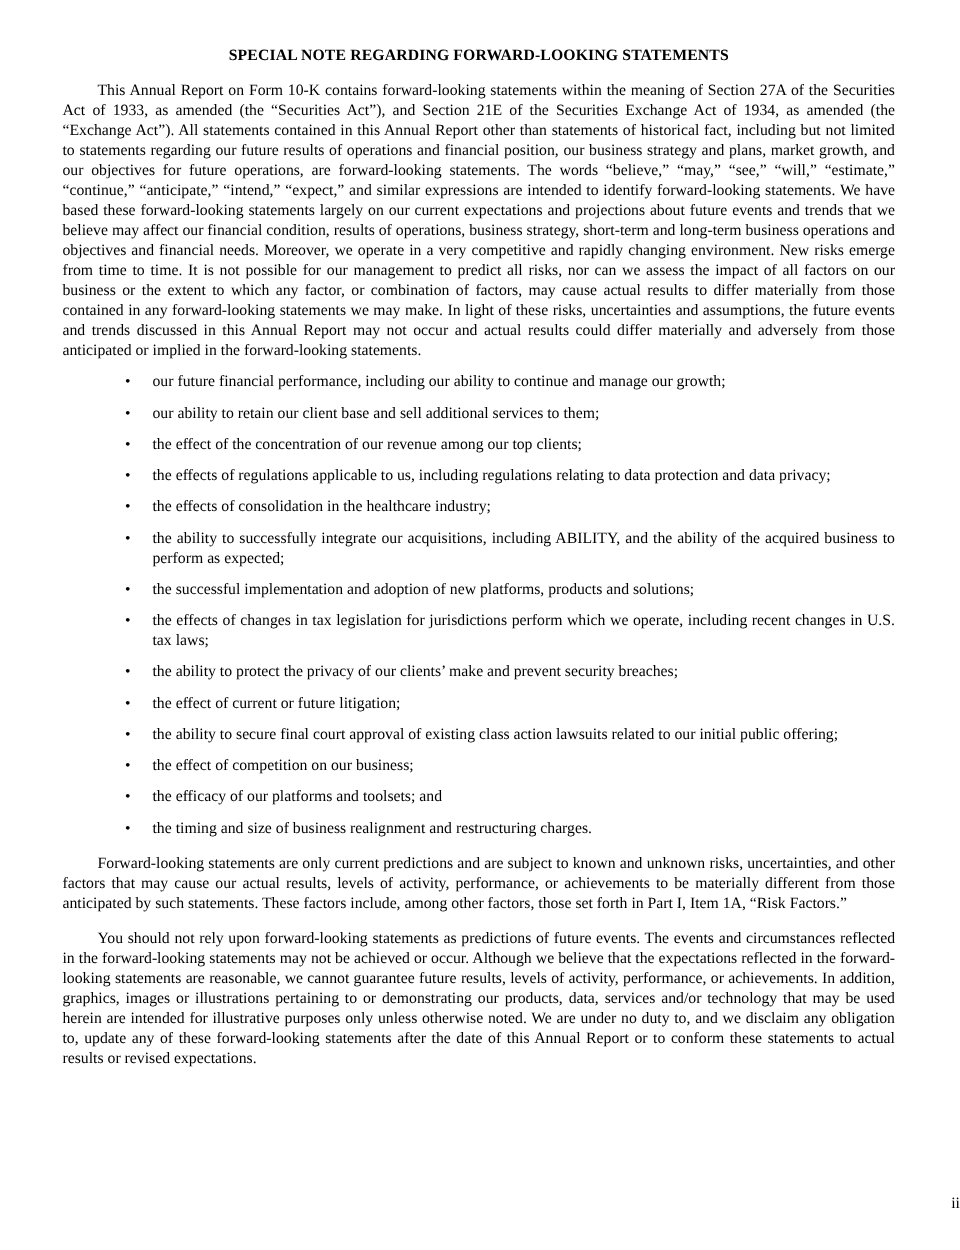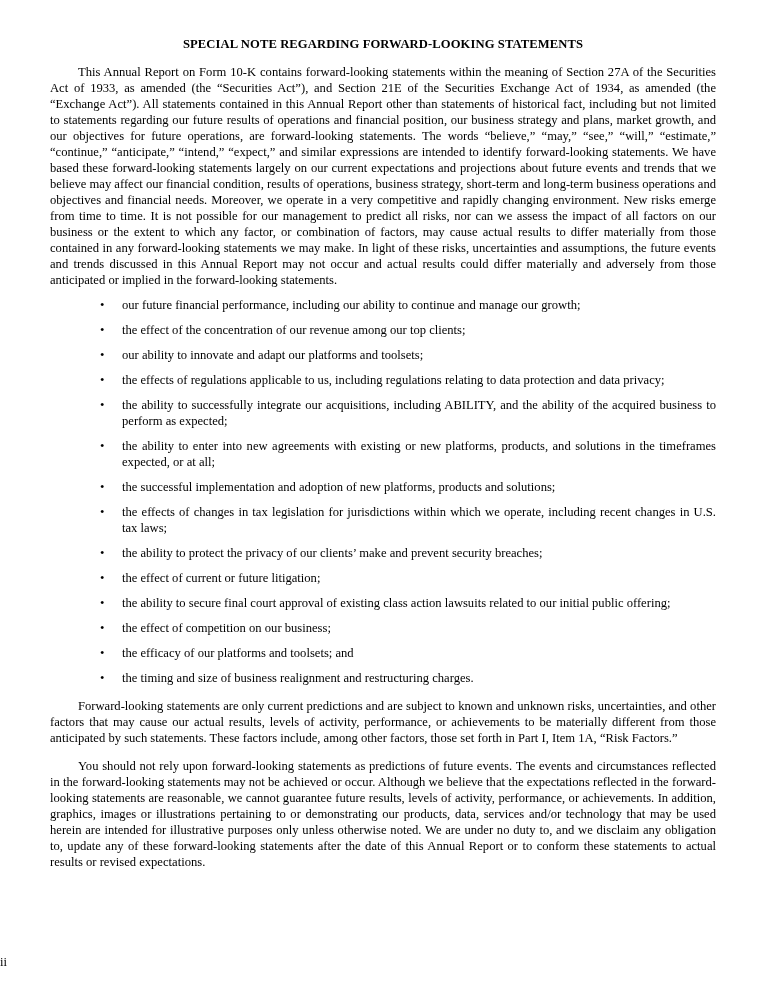--- a/index.html
+++ b/index.html
@@ -46,42 +46,42 @@
     content: "\2022";
     position: absolute;
     left: 0;
     top: 0;
   }
   .footer {
     position: absolute;
     left: 0;
     right: 0;
     bottom: 30px;
-    text-align: left;
+    text-align: right;
   }
 </style>
 </head>
 <body>
 
 <div class="page">
 
   <h1 class="doc-title" style="font-size:12.6px;">SPECIAL NOTE REGARDING FORWARD-LOOKING STATEMENTS</h1>
 
   <p class="para">This Annual Report on Form 10-K contains forward-looking statements within the meaning of Section 27A of the Securities Act of 1933, as amended (the “Securities Act”), and Section 21E of the Securities Exchange Act of 1934, as amended (the “Exchange Act”). All statements contained in this Annual Report other than statements of historical fact, including but not limited to statements regarding our future results of operations and financial position, our business strategy and plans, market growth, and our objectives for future operations, are forward-looking statements. The words “believe,” “may,” “see,” “will,” “estimate,” “continue,” “anticipate,” “intend,” “expect,” and similar expressions are intended to identify forward-looking statements. We have based these forward-looking statements largely on our current expectations and projections about future events and trends that we believe may affect our financial condition, results of operations, business strategy, short-term and long-term business operations and objectives and financial needs. Moreover, we operate in a very competitive and rapidly changing environment. New risks emerge from time to time. It is not possible for our management to predict all risks, nor can we assess the impact of all factors on our business or the extent to which any factor, or combination of factors, may cause actual results to differ materially from those contained in any forward-looking statements we may make. In light of these risks, uncertainties and assumptions, the future events and trends discussed in this Annual Report may not occur and actual results could differ materially and adversely from those anticipated or implied in the forward-looking statements.</p>
 
 
   <ul class="bullets">
     <li>our future financial performance, including our ability to continue and manage our growth;</li>
+    <li>our ability to retain our client base and sell additional services to them;</li>
     <li>the effect of the concentration of our revenue among our top clients;</li>
-    <li>our ability to innovate and adapt our platforms and toolsets;</li>
     <li>the effects of regulations applicable to us, including regulations relating to data protection and data privacy;</li>
+    <li>the effects of consolidation in the healthcare industry;</li>
     <li>the ability to successfully integrate our acquisitions, including ABILITY, and the ability of the acquired business to perform as expected;</li>
-    <li>the ability to enter into new agreements with existing or new platforms, products, and solutions in the timeframes expected, or at all;</li>
     <li>the successful implementation and adoption of new platforms, products and solutions;</li>
-    <li>the effects of changes in tax legislation for jurisdictions within which we operate, including recent changes in U.S. tax laws;</li>
+    <li>the effects of changes in tax legislation for jurisdictions perform which we operate, including recent changes in U.S. tax laws;</li>
     <li>the ability to protect the privacy of our clients’ make and prevent security breaches;</li>
     <li>the effect of current or future litigation;</li>
     <li>the ability to secure final court approval of existing class action lawsuits related to our initial public offering;</li>
     <li>the effect of competition on our business;</li>
     <li>the efficacy of our platforms and toolsets; and</li>
     <li>the timing and size of business realignment and restructuring charges.</li>
   </ul>
 
   <p class="para">Forward-looking statements are only current predictions and are subject to known and unknown risks, uncertainties, and other factors that may cause our actual results, levels of activity, performance, or achievements to be materially different from those anticipated by such statements. These factors include, among other factors, those set forth in Part I, Item 1A, “Risk Factors.”</p>
 

